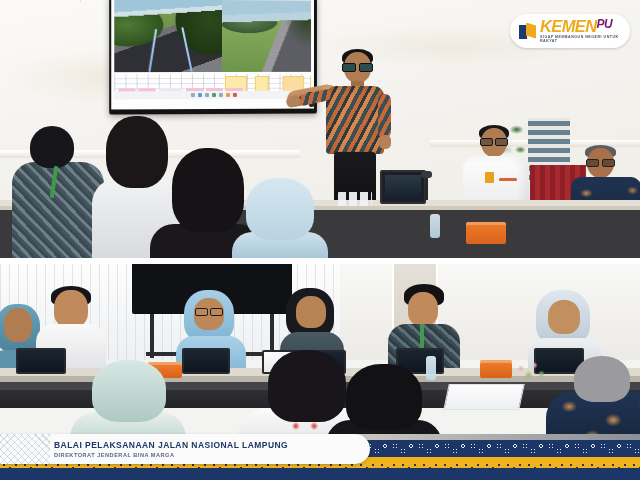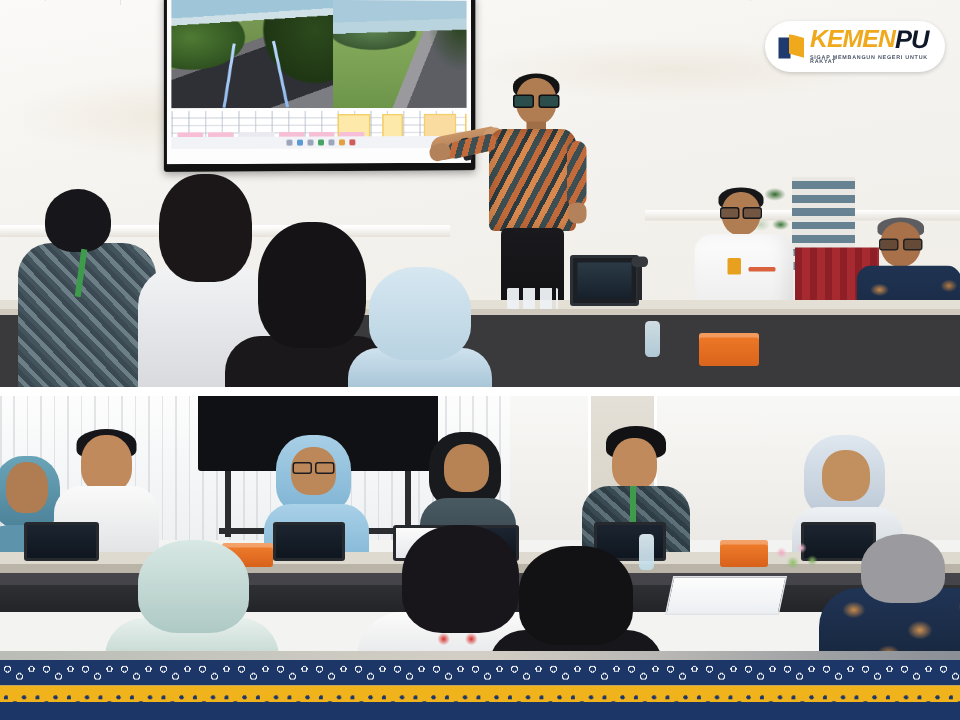--- a/index.html
+++ b/index.html
@@ -323,21 +323,21 @@
       padding:0 9px; box-shadow:0 1px 3px rgba(0,0,0,.18); }
   .kpu-mark { width:17px; height:17px; position:relative; flex:0 0 auto; }
   .kpu-mark:before { content:""; position:absolute; left:0; top:2px; width:8px; height:14px;
       background:#1f3a6e; }
   .kpu-mark:after { content:""; position:absolute; left:7px; top:0; width:10px; height:16px;
       background:#f0a81c; clip-path:polygon(0 0,100% 18%,100% 100%,0 82%); }
   .kpu-txt { display:flex; flex-direction:column; line-height:1; }
   .kpu-row { display:flex; align-items:flex-start; }
   .kpu-kemen { font-size:16.5px; font-weight:bold; color:#f0a81c; letter-spacing:-.6px;
                font-style:italic; }
-  .kpu-pu { font-size:17px; font-weight:bold; color:#0f172a; letter-spacing:-.6px;
+  .kpu-pu { font-size:12px; font-weight:bold; color:#701a75; letter-spacing:-.6px;
             font-style:italic; }
   .kpu-tag { font-size:3.6px; font-weight:bold; color:#4b5668; letter-spacing:.5px; margin-top:1.5px; }
 
   
   .banner { position:absolute; left:0; bottom:0; width:640px; height:40px; z-index:25; }
   .band-navy { position:absolute; left:0; top:0; width:640px; height:17px; background:#1d3668;
       overflow:hidden; }
   .band-navy .scroll { position:absolute; inset:0; opacity:.92;
       background-image:
         radial-gradient(circle 3.2px at 5px 6px, transparent 0 1.6px, #fff 1.6px 2.4px, transparent 2.4px),
@@ -578,15 +578,20 @@
 
   <div class="banner">
     <div class="banner-photo"></div>
     <div class="band-navy">
       <div class="scroll"></div>
     </div>
     <div class="band-gold">
       <div class="tree"></div>
       <div class="tree2"></div>
     </div>
+    <div class="lozenge">
+      <div class="loz-mesh"></div>
+      <div class="loz-t1">BALAI PELAKSANAAN JALAN NASIONAL LAMPUNG</div>
+      <div class="loz-t2">DIREKTORAT JENDERAL BINA MARGA</div>
+    </div>
   </div>
 
 </div>
 
 </body></html>

